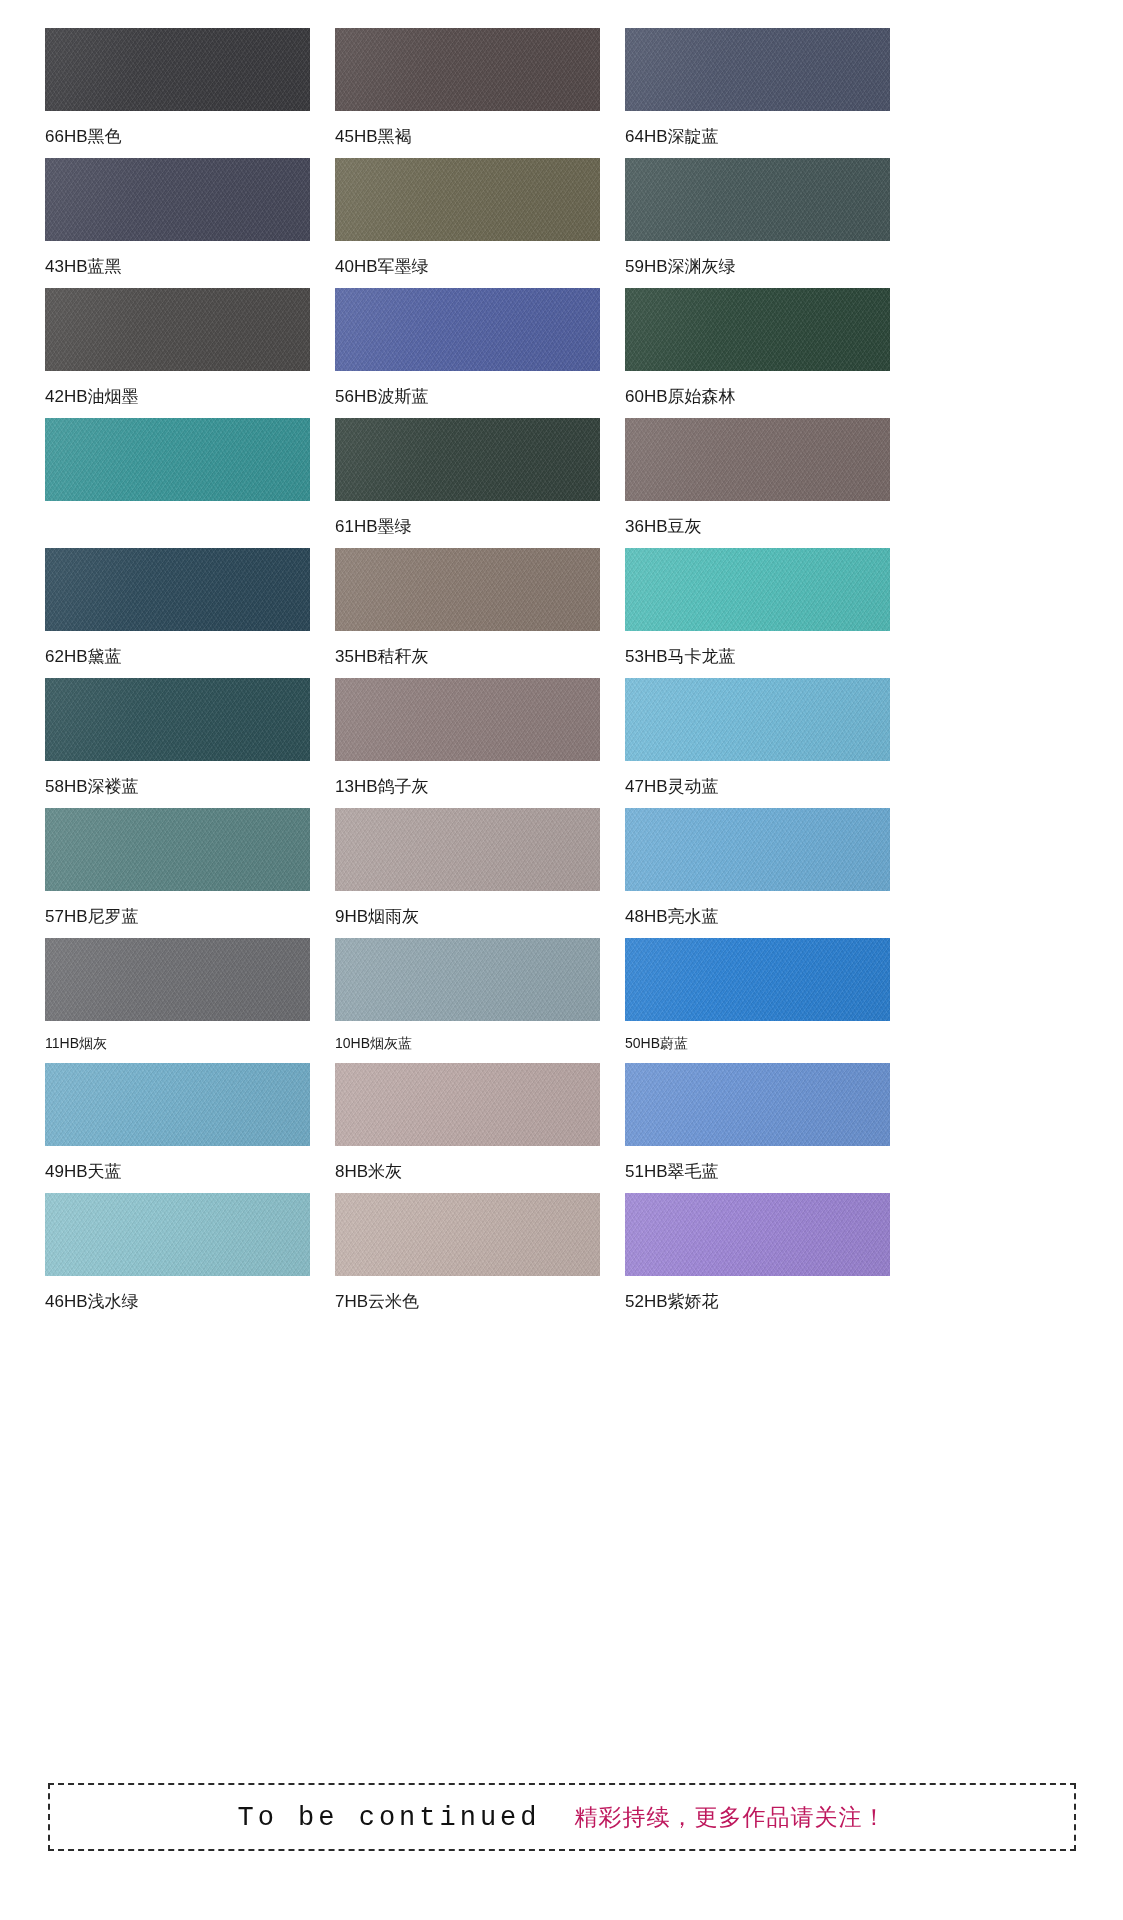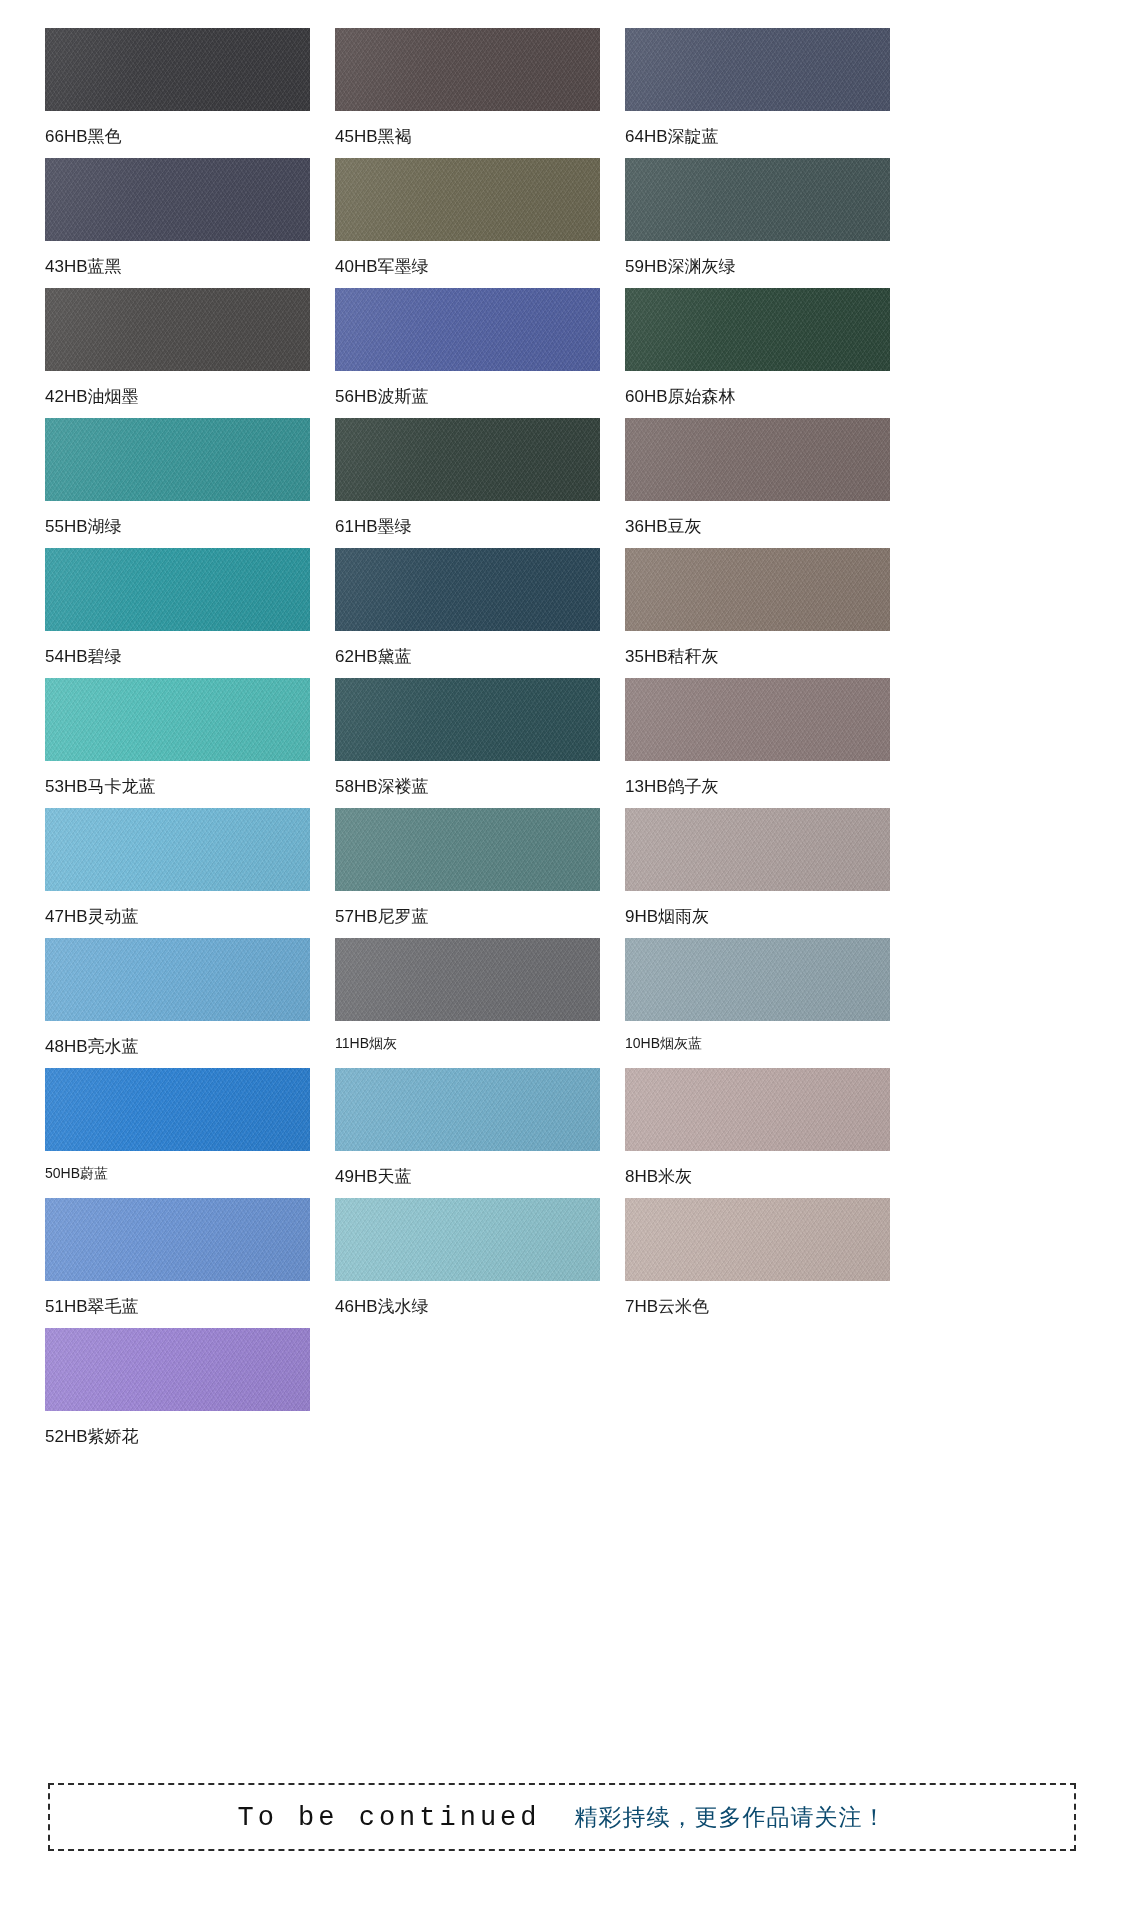--- a/index.html
+++ b/index.html
@@ -87,21 +87,21 @@
   }
   .footer-en {
     font-family: "Liberation Mono", "DejaVu Sans Mono", monospace;
     font-size: 27px;
     letter-spacing: 4px;
     color: #111111;
   }
   .footer-cn {
     font-size: 23px;
     letter-spacing: 1px;
-    color: #0c4a6e;
+    color: #be185d;
   }
 </style>
 </head>
 <body>
 
 <div class="page">
 
   <div class="swatch-grid" id="swatch-grid">
       <div class="swatch-cell">
         <div class="swatch-chip" style="background-color: rgb(60, 60, 64);">
@@ -164,42 +164,34 @@
           <div class="grain"></div>
           <div class="sheen"></div>
         </div>
         <div class="swatch-label">60HB原始森林</div>
       </div>
       <div class="swatch-cell">
         <div class="swatch-chip" style="background-color: rgb(58, 151, 153);">
           <div class="grain"></div>
           <div class="sheen"></div>
         </div>
-        <div class="swatch-label">55HB湖绿</div>
       </div>
       <div class="swatch-cell">
         <div class="swatch-chip" style="background-color: rgb(54, 69, 63);">
           <div class="grain"></div>
           <div class="sheen"></div>
         </div>
         <div class="swatch-label">61HB墨绿</div>
       </div>
       <div class="swatch-cell">
         <div class="swatch-chip" style="background-color: rgb(124, 109, 107);">
           <div class="grain"></div>
           <div class="sheen"></div>
         </div>
         <div class="swatch-label">36HB豆灰</div>
-      </div>
-      <div class="swatch-cell">
-        <div class="swatch-chip" style="background-color: rgb(46, 155, 163);">
-          <div class="grain"></div>
-          <div class="sheen"></div>
-        </div>
-        <div class="swatch-label">54HB碧绿</div>
       </div>
       <div class="swatch-cell">
         <div class="swatch-chip" style="background-color: rgb(45, 74, 91);">
           <div class="grain"></div>
           <div class="sheen"></div>
         </div>
         <div class="swatch-label">62HB黛蓝</div>
       </div>
       <div class="swatch-cell">
         <div class="swatch-chip" style="background-color: rgb(138, 123, 113);">

